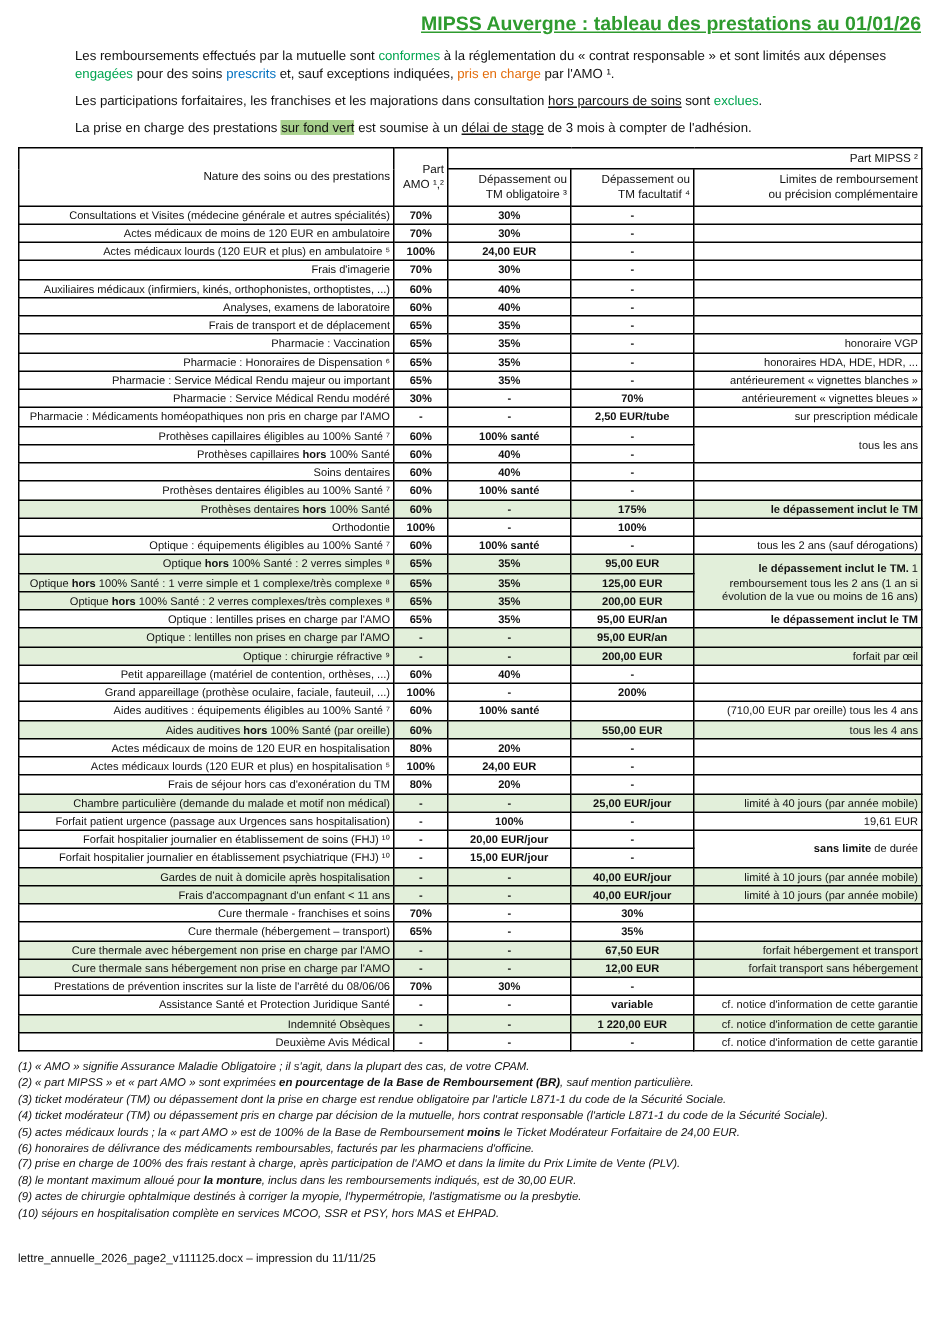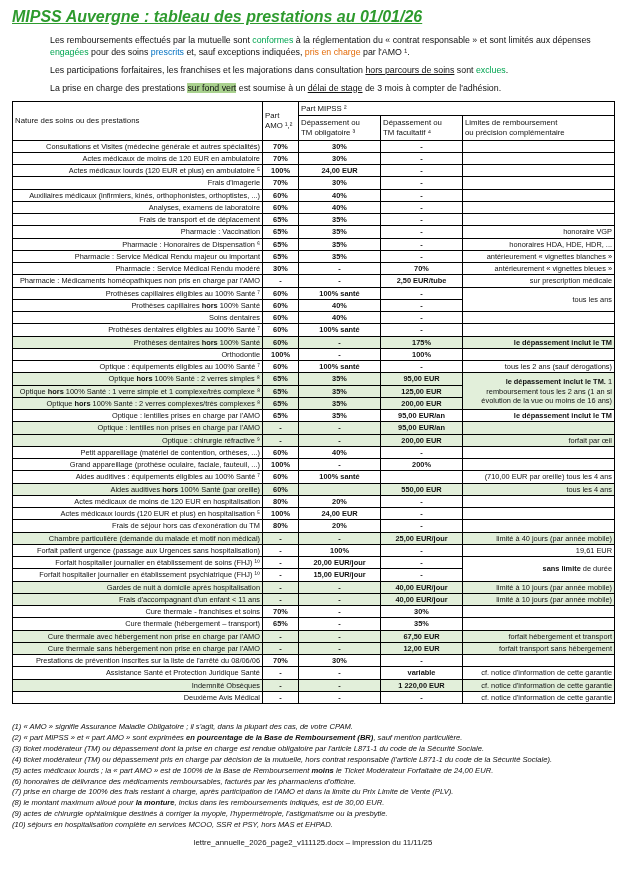--- a/index.html
+++ b/index.html
@@ -4,49 +4,48 @@
 <style>
   * { box-sizing: border-box; }
   html, body { margin: 0; padding: 0; background: #ffffff; }
   body {
     width: 626px; min-height: 893px;
     font-family: "Liberation Sans", "DejaVu Sans", sans-serif;
     color: #111;
   }
   .page { padding: 6px 12px 4px; }
   .title {
-    text-align: left;
+    text-align: right;
     color: var(--title-green, #2e9b2e);
-    font-size: 16px; font-weight: bold;
+    font-size: 13px; font-weight: bold;
     text-decoration: underline;
     margin: 2px 0 9px;
-    font-style: italic;
   }
   .intro { padding-left: 22px; margin-bottom: 4px; }
   .intro p { font-size: 8.8px; line-height: 1.35; margin: 0 16px 6px; }
   .seg-green { color: var(--word-green, #00a550); }
   .seg-blue { color: var(--word-blue, #0070c0); }
   .seg-orange { color: var(--word-orange, #e36c0a); }
   .seg-u { text-decoration: underline; text-align: center; }
   .seg-hl { background: var(--highlight-green, #a9d18e); }
   table.benefits { width: 100%; border-collapse: collapse; table-layout: fixed; }
   .benefits th, .benefits td { border: 1px solid #000; }
   .benefits th {
-    font-weight: normal; font-size: 7.8px; text-align: left;
+    font-weight: normal; font-size: 7.8px; text-align: right;
     vertical-align: middle; padding: 2px; white-space: pre-line; line-height: 1.25;
     background: #fff;
   }
   .benefits td { font-size: 7.4px; line-height: 1.25; padding: 1px 2px; vertical-align: middle; background: #fff; }
   .c-label { text-align: right; }
   .c-amo, .c-obl, .c-fac { text-align: center; font-weight: bold; }
   .c-lim { text-align: right; font-size: 7px; }
   tr.green td { background: var(--row-green, #e2efda); }
-  .footnotes { margin-top: 18px; }
+  .footnotes { margin-top: 5px; }
   .footnotes p { font-size: 7.6px; font-style: italic; margin: 0 0 1px; line-height: 1.3; }
-  .footer { margin-top: 8px; font-size: 7.8px; text-align: center; }
+  .footer { margin-top: 20px; font-size: 7.8px; text-align: left; }
 </style>
 </head>
 <body>
 
 <div class="page">
 
   <h1 class="title">MIPSS Auvergne : tableau des prestations au 01/01/26</h1>
 
   <div class="intro">
       <p><span>Les remboursements effectués par la mutuelle sont </span><span class="seg-green">conformes</span><span> à la réglementation du « contrat responsable » et sont limités aux dépenses </span><span class="seg-green">engagées</span><span> pour des soins </span><span class="seg-blue">prescrits</span><span> et, sauf exceptions indiquées, </span><span class="seg-orange">pris en charge</span><span> par l'AMO ¹.</span></p>

